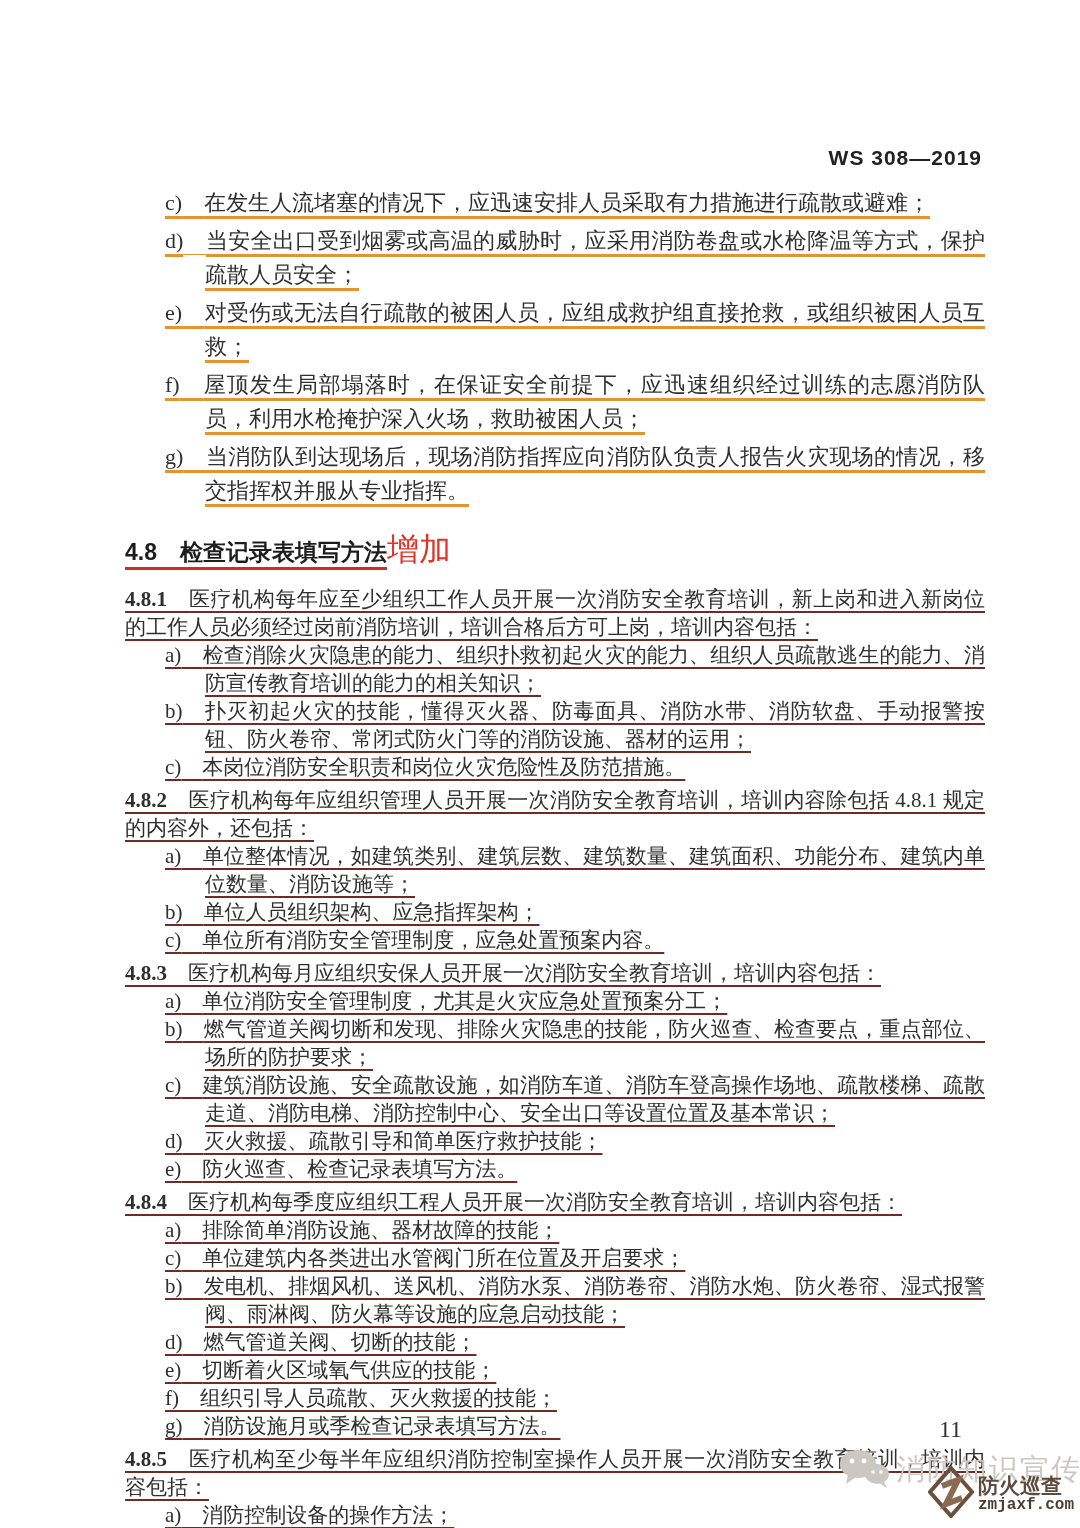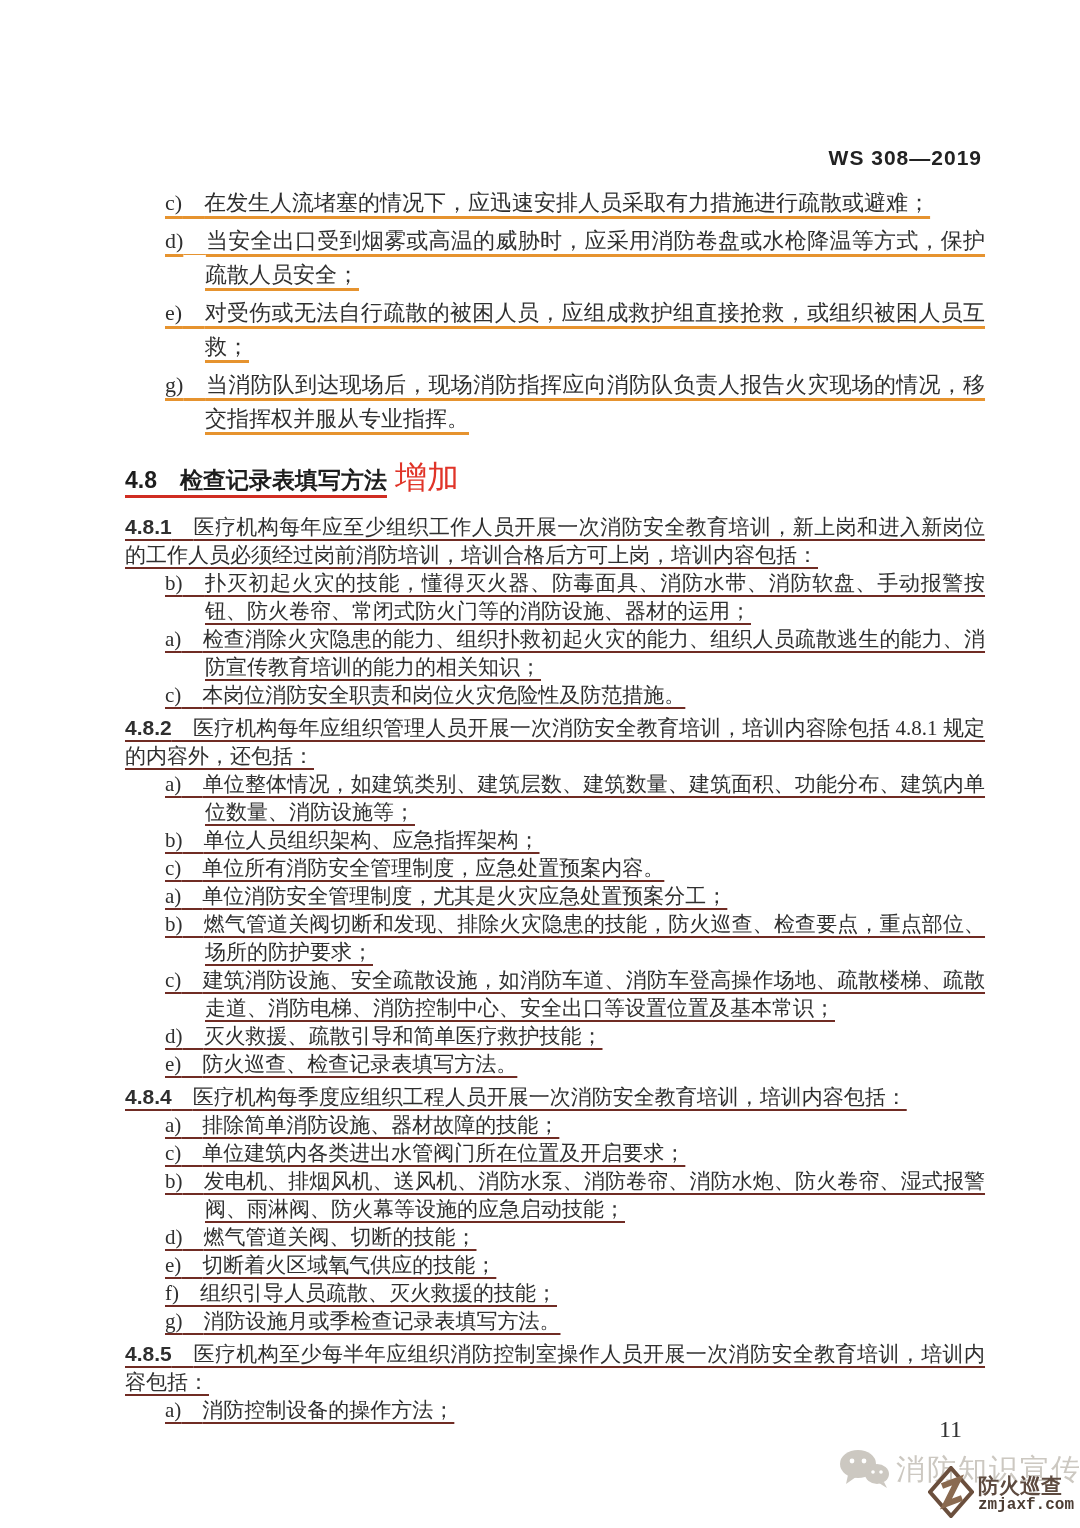--- a/index.html
+++ b/index.html
@@ -21,27 +21,27 @@
     text-decoration-thickness:2px; text-underline-offset:5px;}
   .u-red{text-decoration-line:underline; text-decoration-color:#d02d22;
     text-decoration-thickness:3px; text-underline-offset:7px;}
   
   .li{margin:0 0 4px 80px; text-indent:-40px; text-align:justify;}
   .top-list .li{font-size:22px; line-height:34px;}
   .sec-li{font-size:21px; line-height:28px; margin-bottom:0;}
   .m::after{content:"\3000";}
   
   .sec-p{font-size:21px; line-height:28px; text-align:justify; margin:5px 0 0 0;}
-  .num{font-family:Liberation Sans, sans-serif; font-weight:700;}
+  .num{font-family:Liberation Serif, serif; font-weight:700;}
   .num::after{content:"\3000";}
   
   .sec-head{margin:24px 0 16px 0; font-size:23px; line-height:34px; font-weight:700;
     font-family:"Liberation Sans","DejaVu Sans",sans-serif; color:#1d1d1d;}
   .hnum::after{content:"\3000";}
-  .annot{font-weight:400; color:#e03428; font-size:32px; margin-left:8px;
+  .annot{font-weight:400; color:#e03428; font-size:32px; 
     font-family:"Liberation Serif","DejaVu Serif",serif;}
   
   .page-num{position:absolute; top:1416px; right:118px; font-size:24px; color:#333;}
   .wm-gray{position:absolute; left:838px; top:1448px; display:flex; align-items:center;
     gap:6px; color:#ccc8c1; z-index:1;}
   .wm-gray-text{font-family:"Liberation Sans","DejaVu Sans",sans-serif;
     font-size:29px; white-space:nowrap; letter-spacing:2px;}
   .wm-logo{position:absolute; left:928px; top:1466px; display:flex; align-items:center;
     gap:4px; z-index:2;}
   .wm-logo-txt{display:flex; flex-direction:column; line-height:1.05;
@@ -54,35 +54,37 @@
 <body>
 
 <div class="page">
 
   <div class="doc-code">WS 308—2019</div>
 
   <div class="top-list">
     <p class="li u-orange"><span class="m">c)</span><span class="t">在发生人流堵塞的情况下，应迅速安排人员采取有力措施进行疏散或避难；</span></p>
     <p class="li u-orange"><span class="m">d)</span><span class="t">当安全出口受到烟雾或高温的威胁时，应采用消防卷盘或水枪降温等方式，保护疏散人员安全；</span></p>
     <p class="li u-orange"><span class="m">e)</span><span class="t">对受伤或无法自行疏散的被困人员，应组成救护组直接抢救，或组织被困人员互救；</span></p>
+    <p class="li u-orange"><span class="m">f)</span><span class="t">屋顶发生局部塌落时，在保证安全前提下，应迅速组织经过训练的志愿消防队员，利用水枪掩护深入火场，救助被困人员；</span></p>
     <p class="li u-orange"><span class="m">g)</span><span class="t">当消防队到达现场后，现场消防指挥应向消防队负责人报告火灾现场的情况，移交指挥权并服从专业指挥。</span></p>
   </div>
 
   <h2 class="sec-head"><span class="u-red"><span class="hnum">4.8</span><span class="htitle">检查记录表填写方法</span></span><span class="annot">增加</span></h2>
 
   <p class="sec-p u-maroon"><span class="num">4.8.1</span><span class="t">医疗机构每年应至少组织工作人员开展一次消防安全教育培训，新上岗和进入新岗位的工作人员必须经过岗前消防培训，培训合格后方可上岗，培训内容包括：</span></p>
+  <p class="li sec-li u-maroon"><span class="m">a)</span><span class="t">检查消除火灾隐患的能力、组织扑救初起火灾的能力、组织人员疏散逃生的能力、消防宣传教育培训的能力的相关知识；</span></p>
   <p class="li sec-li u-maroon"><span class="m">b)</span><span class="t">扑灭初起火灾的技能，懂得灭火器、防毒面具、消防水带、消防软盘、手动报警按钮、防火卷帘、常闭式防火门等的消防设施、器材的运用；</span></p>
-  <p class="li sec-li u-maroon"><span class="m">a)</span><span class="t">检查消除火灾隐患的能力、组织扑救初起火灾的能力、组织人员疏散逃生的能力、消防宣传教育培训的能力的相关知识；</span></p>
   <p class="li sec-li u-maroon"><span class="m">c)</span><span class="t">本岗位消防安全职责和岗位火灾危险性及防范措施。</span></p>
 
   <p class="sec-p u-maroon"><span class="num">4.8.2</span><span class="t">医疗机构每年应组织管理人员开展一次消防安全教育培训，培训内容除包括 4.8.1 规定的内容外，还包括：</span></p>
   <p class="li sec-li u-maroon"><span class="m">a)</span><span class="t">单位整体情况，如建筑类别、建筑层数、建筑数量、建筑面积、功能分布、建筑内单位数量、消防设施等；</span></p>
   <p class="li sec-li u-maroon"><span class="m">b)</span><span class="t">单位人员组织架构、应急指挥架构；</span></p>
   <p class="li sec-li u-maroon"><span class="m">c)</span><span class="t">单位所有消防安全管理制度，应急处置预案内容。</span></p>
 
+  <p class="sec-p u-maroon"><span class="num">4.8.3</span><span class="t">医疗机构每月应组织安保人员开展一次消防安全教育培训，培训内容包括：</span></p>
   <p class="li sec-li u-maroon"><span class="m">a)</span><span class="t">单位消防安全管理制度，尤其是火灾应急处置预案分工；</span></p>
   <p class="li sec-li u-maroon"><span class="m">b)</span><span class="t">燃气管道关阀切断和发现、排除火灾隐患的技能，防火巡查、检查要点，重点部位、场所的防护要求；</span></p>
   <p class="li sec-li u-maroon"><span class="m">c)</span><span class="t">建筑消防设施、安全疏散设施，如消防车道、消防车登高操作场地、疏散楼梯、疏散走道、消防电梯、消防控制中心、安全出口等设置位置及基本常识；</span></p>
   <p class="li sec-li u-maroon"><span class="m">d)</span><span class="t">灭火救援、疏散引导和简单医疗救护技能；</span></p>
   <p class="li sec-li u-maroon"><span class="m">e)</span><span class="t">防火巡查、检查记录表填写方法。</span></p>
 
   <p class="sec-p u-maroon"><span class="num">4.8.4</span><span class="t">医疗机构每季度应组织工程人员开展一次消防安全教育培训，培训内容包括：</span></p>
   <p class="li sec-li u-maroon"><span class="m">a)</span><span class="t">排除简单消防设施、器材故障的技能；</span></p>
   <p class="li sec-li u-maroon"><span class="m">c)</span><span class="t">单位建筑内各类进出水管阀门所在位置及开启要求；</span></p>
   <p class="li sec-li u-maroon"><span class="m">b)</span><span class="t">发电机、排烟风机、送风机、消防水泵、消防卷帘、消防水炮、防火卷帘、湿式报警阀、雨淋阀、防火幕等设施的应急启动技能；</span></p>

